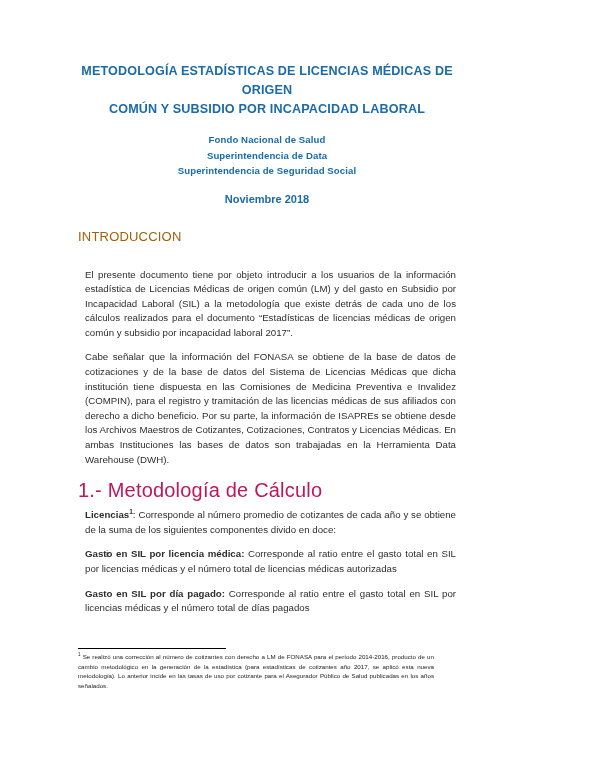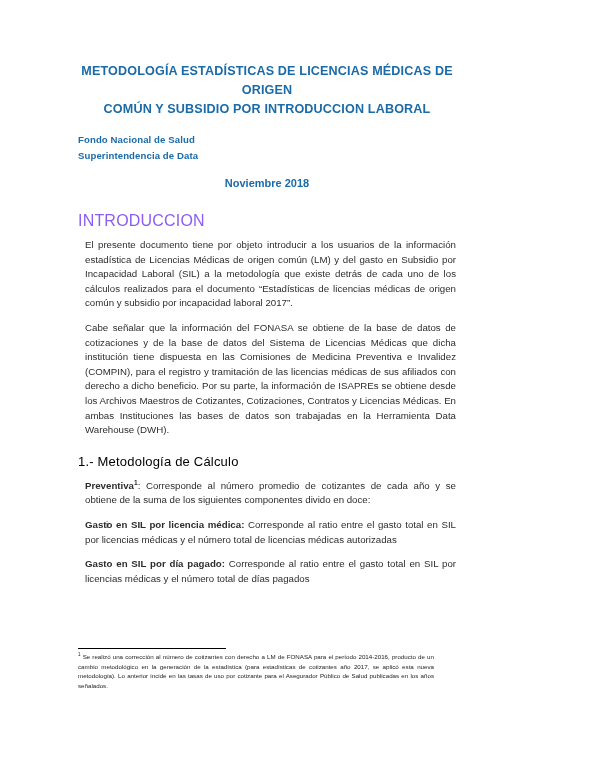--- a/index.html
+++ b/index.html
@@ -34,20 +34,21 @@
     line-height: 19px;
     text-align: center;
     letter-spacing: 0.15px;
     margin: 0 0 13px 0;
   }
   .doc-title .line {
     display: block;
   }
 
   .org-block {
+    text-align: center;
     margin: 0 0 13px 0;
   }
   .org-block .org-line {
     display: block;
     color: #1a6ba8;
     font-weight: bold;
     font-size: 9.6px;
     line-height: 15.5px;
     letter-spacing: 0.1px;
   }
@@ -56,31 +57,31 @@
     text-align: center;
     color: #1a6ba8;
     font-weight: bold;
     font-size: 11px;
     line-height: 15px;
     margin: 0 0 20px 0;
   }
 
   
   h1.section-heading {
-    color: #8b5cf6;
+    color: #a16207;
     font-weight: normal;
-    font-size: 16px;
+    font-size: 13px;
     line-height: 19px;
-    margin: 0 0 8px 0;
+    margin: 0 0 22px 0;
     letter-spacing: 0.2px;
   }
   h2.section-heading {
-    color: #000000;
+    color: #be185d;
     font-weight: normal;
-    font-size: 13px;
+    font-size: 20px;
     line-height: 19px;
     margin: 0 0 8px 0;
     letter-spacing: 0.2px;
   }
 
   
   p.body-text {
     font-size: 9.7px;
     line-height: 14.6px;
     text-align: justify;
@@ -150,37 +151,38 @@
     line-height: 0;
   }
 </style>
 </head>
 <body>
 
 <div class="page">
 
   <div class="doc-title">
     <span class="line">METODOLOGÍA ESTADÍSTICAS DE LICENCIAS MÉDICAS DE ORIGEN</span>
-    <span class="line">COMÚN Y SUBSIDIO POR INTRODUCCION LABORAL</span>
+    <span class="line">COMÚN Y SUBSIDIO POR INCAPACIDAD LABORAL</span>
   </div>
 
   <div class="org-block">
     <span class="org-line">Fondo Nacional de Salud</span>
     <span class="org-line">Superintendencia de Data</span>
+    <span class="org-line">Superintendencia de Seguridad Social</span>
   </div>
 
   <div class="doc-date">Noviembre 2018</div>
 
   <h1 class="section-heading">INTRODUCCION</h1>
   <p class="body-text">El presente documento tiene por objeto introducir a los usuarios de la información estadística de Licencias Médicas de origen común (LM) y del gasto en Subsidio por Incapacidad Laboral (SIL) a la metodología que existe detrás de cada uno de los cálculos realizados para el documento “Estadísticas de licencias médicas de origen común y subsidio por incapacidad laboral 2017”.</p>
   <p class="body-text">Cabe señalar que la información del FONASA se obtiene de la base de datos de cotizaciones y de la base de datos del Sistema de Licencias Médicas que dicha institución tiene dispuesta en las Comisiones de Medicina Preventiva e Invalidez (COMPIN), para el registro y tramitación de las licencias médicas de sus afiliados con derecho a dicho beneficio. Por su parte, la información de ISAPREs se obtiene desde los Archivos Maestros de Cotizantes, Cotizaciones, Contratos y Licencias Médicas. En ambas Instituciones las bases de datos son trabajadas en la Herramienta Data Warehouse (DWH).</p>
 
   <h2 class="section-heading" style="margin-top:14px;">1.- Metodología de Cálculo</h2>
 
-  <p class="body-text"><span class="term">Preventiva</span><sup class="fn-ref">1</sup><span>: Corresponde al número promedio de cotizantes de cada año y se obtiene de la suma de los siguientes componentes divido en doce:</span></p>
+  <p class="body-text"><span class="term">Licencias</span><sup class="fn-ref">1</sup><span>: Corresponde al número promedio de cotizantes de cada año y se obtiene de la suma de los siguientes componentes divido en doce:</span></p>
 
   <ol class="roman-list">
     <li>
       <span class="marker">i.</span>
     </li>
   </ol>
 
 
   <p class="body-text"><span class="term">Gasto en SIL por licencia médica:</span><span> Corresponde al ratio entre el gasto total en SIL por licencias médicas y el número total de licencias médicas autorizadas</span></p>
 

